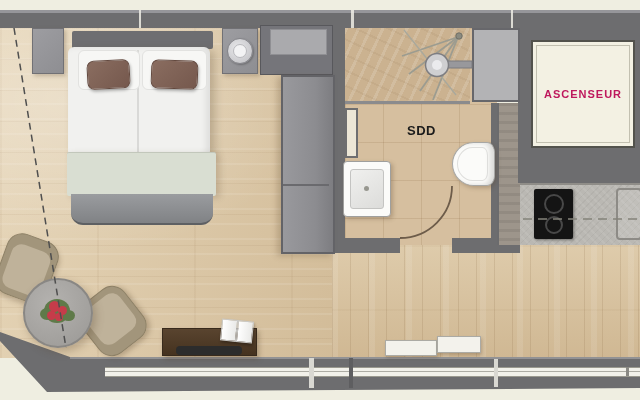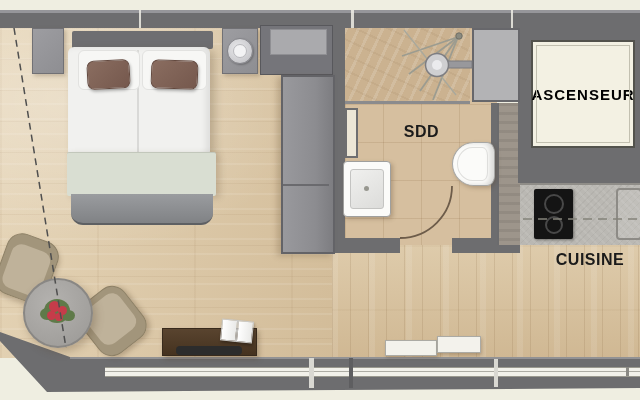--- a/index.html
+++ b/index.html
@@ -126,25 +126,25 @@
     box-shadow:2px 3px 5px rgba(80,60,40,.35);}
   .book{left:221px;top:320px;width:32px;height:22px;transform:rotate(6deg);display:flex;
     box-shadow:1px 2px 3px rgba(0,0,0,.3);}
   .book-page{flex:1;background:linear-gradient(90deg,#ffffff,#e9e9e7);border:1px solid #c9c9c7;box-sizing:border-box;}
   .tray{left:176px;top:346px;width:66px;height:9px;background:#2c2c2c;border-radius:4px;}
   .radiator{background:#f3f2ec;border:1px solid #abaaa4;box-sizing:border-box;
     box-shadow:1px 2px 3px rgba(90,70,45,.28);}
   .radiator-1{left:385px;top:340px;width:52px;height:16px;}
   .radiator-2{left:437px;top:336px;width:44px;height:17px;}
   
-  .label{font-weight:bold;font-size:16px;color:#1b1b1b;letter-spacing:.5px;text-align:center;}
+  .label{font-weight:bold;font-size:13px;color:#1b1b1b;letter-spacing:.5px;text-align:center;}
   .label-chambre{left:103px;top:256px;width:100px;}
   .label-sdd{left:394px;top:123px;width:55px;}
   .label-cuisine{left:545px;top:251px;width:90px;}
-  .label-ascenseur{font-weight:bold;font-size:15px;color:#000000;letter-spacing:1px;}
+  .label-ascenseur{font-weight:bold;font-size:11px;color:#be185d;letter-spacing:1px;}
   svg.overlay{position:absolute;left:0;top:0;width:640px;height:400px;pointer-events:none;}
 </style>
 </head>
 <body>
 
 <div class="stage">
 
   <div class="abs floor-main"></div>
   <div class="abs floor-bath"></div>
   <div class="abs floor-shower"></div>
@@ -248,15 +248,14 @@
     </g>
     <line x1="404" y1="30" x2="456" y2="95" stroke="#a8a89c" stroke-width="1.3"></line>
     <rect x="444" y="61" width="28" height="7" fill="#98989c" stroke="#7b7b7f" stroke-width="1"></rect>
     <circle cx="437" cy="65" r="11.5" fill="#cfcfd1" stroke="#7d7d81" stroke-width="1.5"></circle>
     <circle cx="437" cy="65" r="5" fill="#ebebed"></circle>
     <circle cx="459" cy="36" r="3.2" fill="#8b8b80" stroke="#6f6f66" stroke-width="1"></circle>
     <line x1="523" y1="219" x2="640" y2="219" stroke="#84827a" stroke-width="1.6" stroke-dasharray="9 6"></line>
   </svg>
 
   <div class="abs label label-sdd">SDD</div>
-  <div class="abs label label-cuisine">CUISINE</div>
 
 </div>
 
 </body></html>

